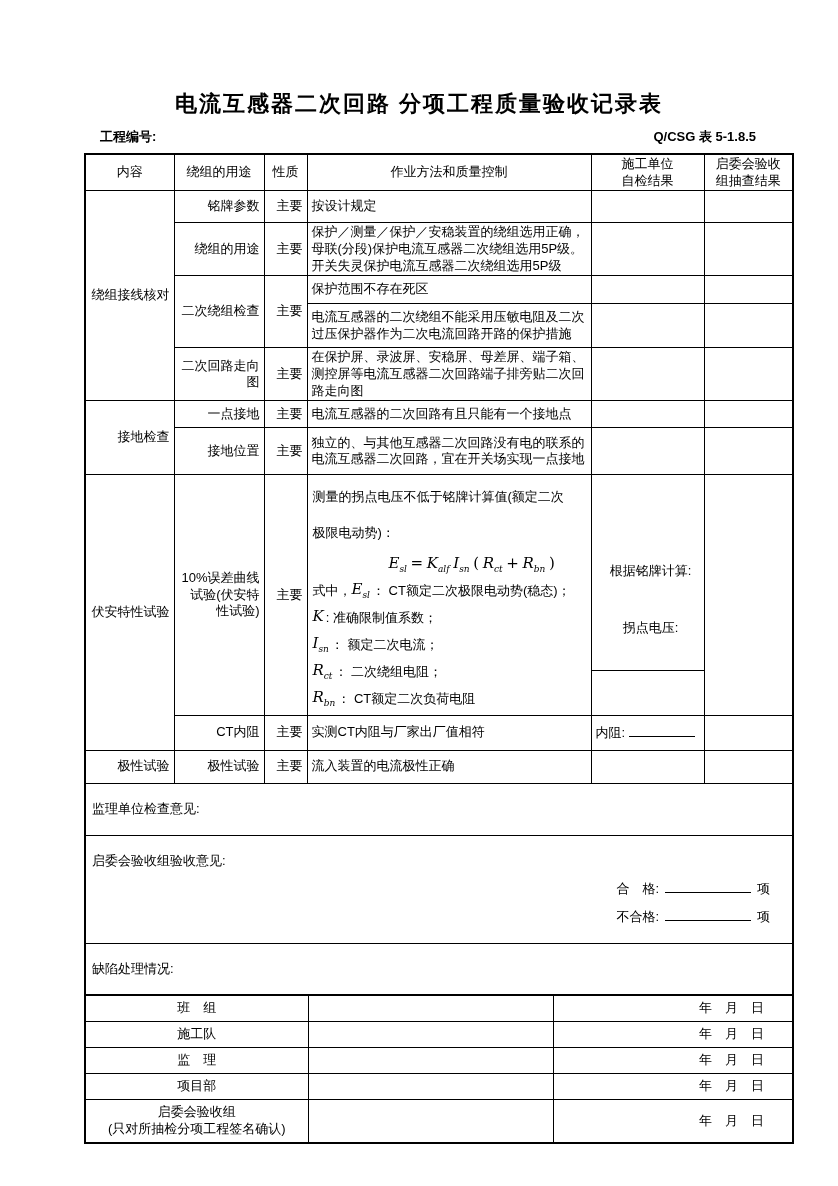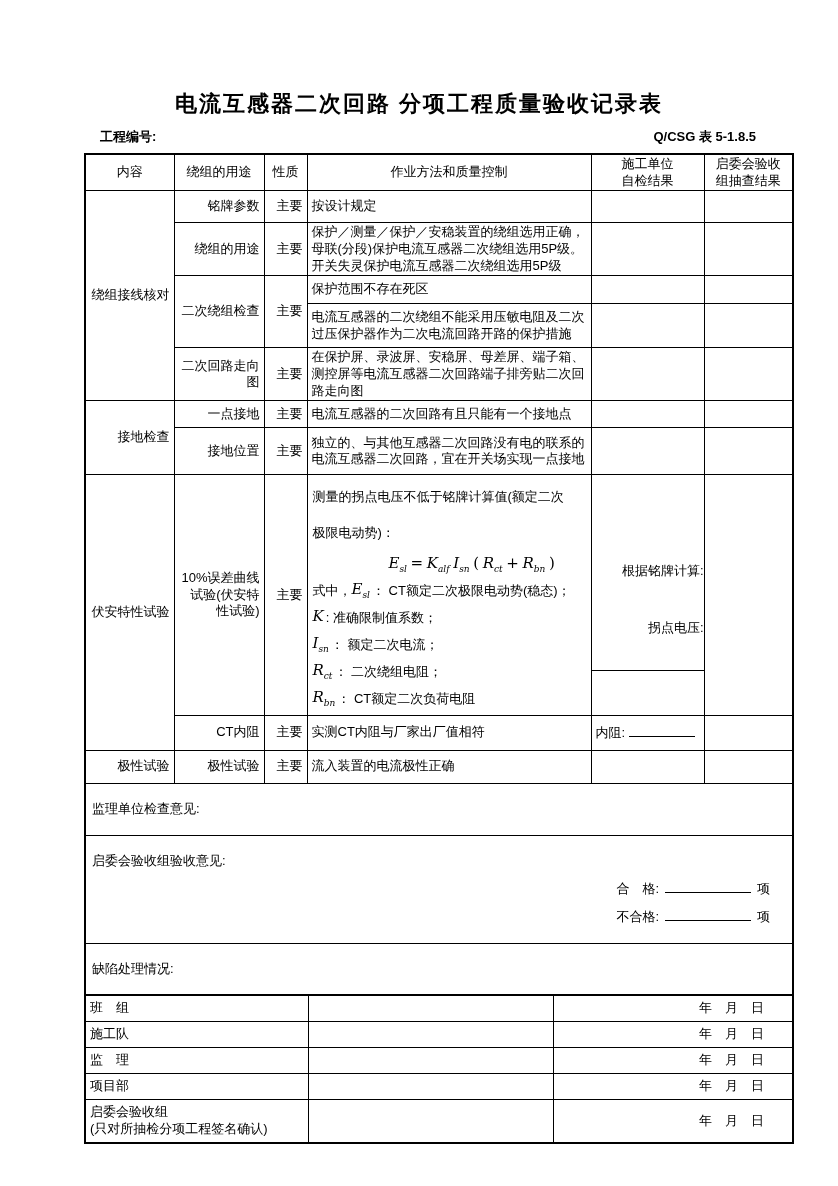--- a/index.html
+++ b/index.html
@@ -20,31 +20,31 @@
   .method{text-align:left;}
   .p0{padding:0;vertical-align:top;}
   .formula-cell{vertical-align:top;padding:4px 5px 2px 5px;}
   .m-intro{line-height:36px;}
   .m-formula{margin:3px 0 2px 76px;white-space:nowrap;}
   .sym{font-family:"DejaVu Serif","Liberation Serif",serif;font-style:italic;font-size:15px;}
   .sym sub{font-size:9px;font-style:italic;}
   .m-formula .op{font-family:"DejaVu Serif","Liberation Serif",serif;font-size:15px;font-style:normal;}
   .m-def{height:27px;display:flex;align-items:center;white-space:nowrap;}
   .m-def .desc{margin-left:2px;}
-  .sc-top{height:196px;border-bottom:1px solid #000;box-sizing:border-box;padding:88px 0 0 6px;text-align:right;}
+  .sc-top{height:196px;border-bottom:1px solid #000;box-sizing:border-box;padding:88px 0 0 6px;text-align:center;}
   .sc-line2{margin-top:40px;}
   .sc-bottom{height:28px;}
   .blank{display:inline-block;border-bottom:1px solid #000;height:13px;vertical-align:baseline;}
   .blank-res{width:66px;margin-left:4px;}
   .blank-qty{width:86px;margin:0 6px;}
   .opinion{vertical-align:top;text-align:left;padding:17px 6px;}
   .qty-lines{text-align:right;padding-right:16px;margin-top:10px;}
   .qty-row{margin-top:9px;font-size:13px;}
   .date-cell{text-align:right;padding-right:28px;}
-  .unit-cell{text-align:left;}
+  .unit-cell{text-align:center;}
 </style>
 </head>
 <body>
 
 <div class="doc">
 
   <div class="titles">
     <div class="t2">电流互感器二次回路 分项工程质量验收记录表</div>
   </div>
 

